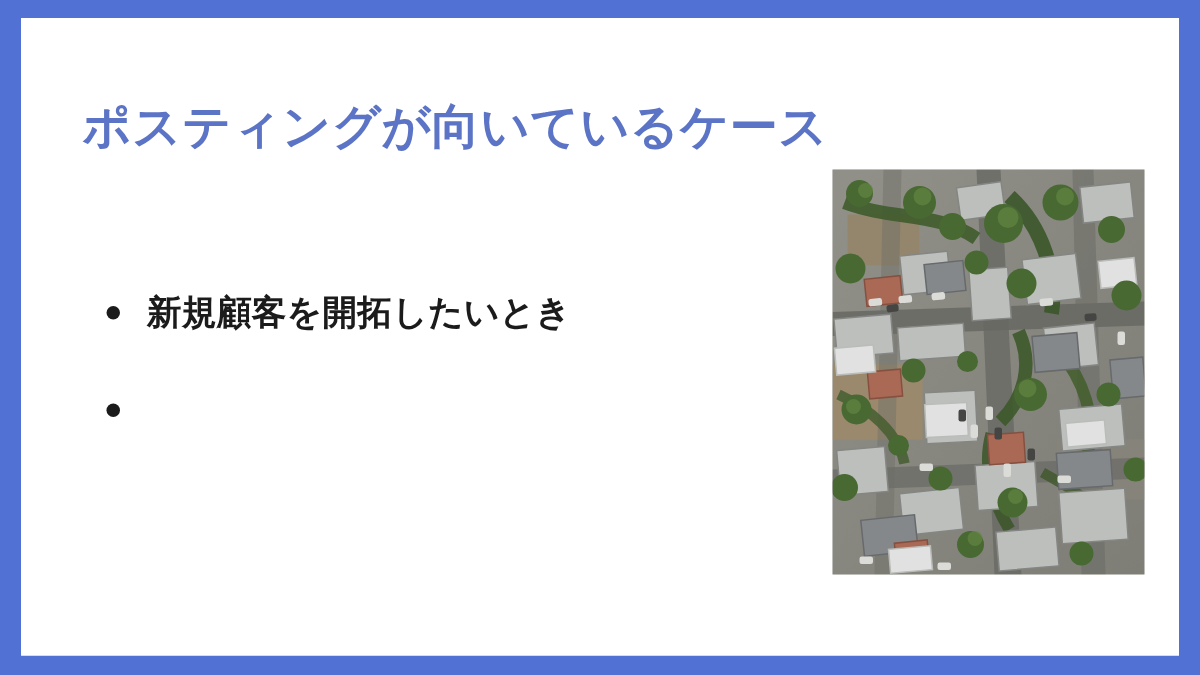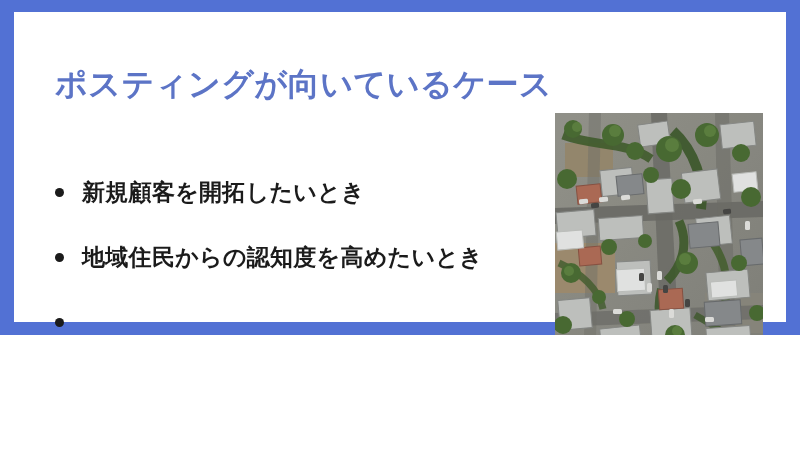--- a/index.html
+++ b/index.html
@@ -6,21 +6,21 @@
     margin: 0;
     padding: 0;
     background: #ffffff;
   }
   body {
     font-family: "Liberation Sans", "DejaVu Sans", sans-serif;
   }
   #slide {
     position: relative;
     width: 800px;
-    height: 335px;
+    height: 450px;
     background: #ffffff;
     overflow: hidden;
     box-sizing: border-box;
   }
   
   .frame-edge {
     position: absolute;
     background: #5271d4;
   }
   .frame-top    { left: 0;   top: 0;    width: 800px; height: 12px; }
@@ -49,21 +49,21 @@
     letter-spacing: 0.5px;
     white-space: nowrap;
     line-height: 1.3;
   }
 
   
   .bullet-list {
     position: absolute;
     left: 41px;
     top: 148px;
-    margin: 0;
+    margin: 16px;
     padding: 0;
     list-style: none;
     width: 500px;
   }
   .bullet-item {
     display: flex;
     align-items: center;
     height: 65px;
     color: #1b1b1b;
     font-size: 23px;
@@ -104,24 +104,20 @@
   <div class="frame-edge frame-right"></div>
 
   <div class="canvas">
 
     <div class="slide-title">ポスティングが向いているケース</div>
 
     <ul class="bullet-list">
       <li class="bullet-item">
         <span class="bullet-dot"></span>
         <span class="bullet-text">新規顧客を開拓したいとき</span>
-      </li>
-      <li class="bullet-item">
-        <span class="bullet-dot"></span>
-        <span class="bullet-text">地域住民からの認知度を高めたいとき</span>
       </li>
       <li class="bullet-item">
         <span class="bullet-dot"></span>
       </li>
     </ul>
 
     <div class="photo-frame">
       <svg viewBox="0 0 208 270" preserveAspectRatio="xMidYMid slice" aria-hidden="true">
         <defs>
           <linearGradient id="gpave" x1="0" y1="0" x2="1" y2="1">

